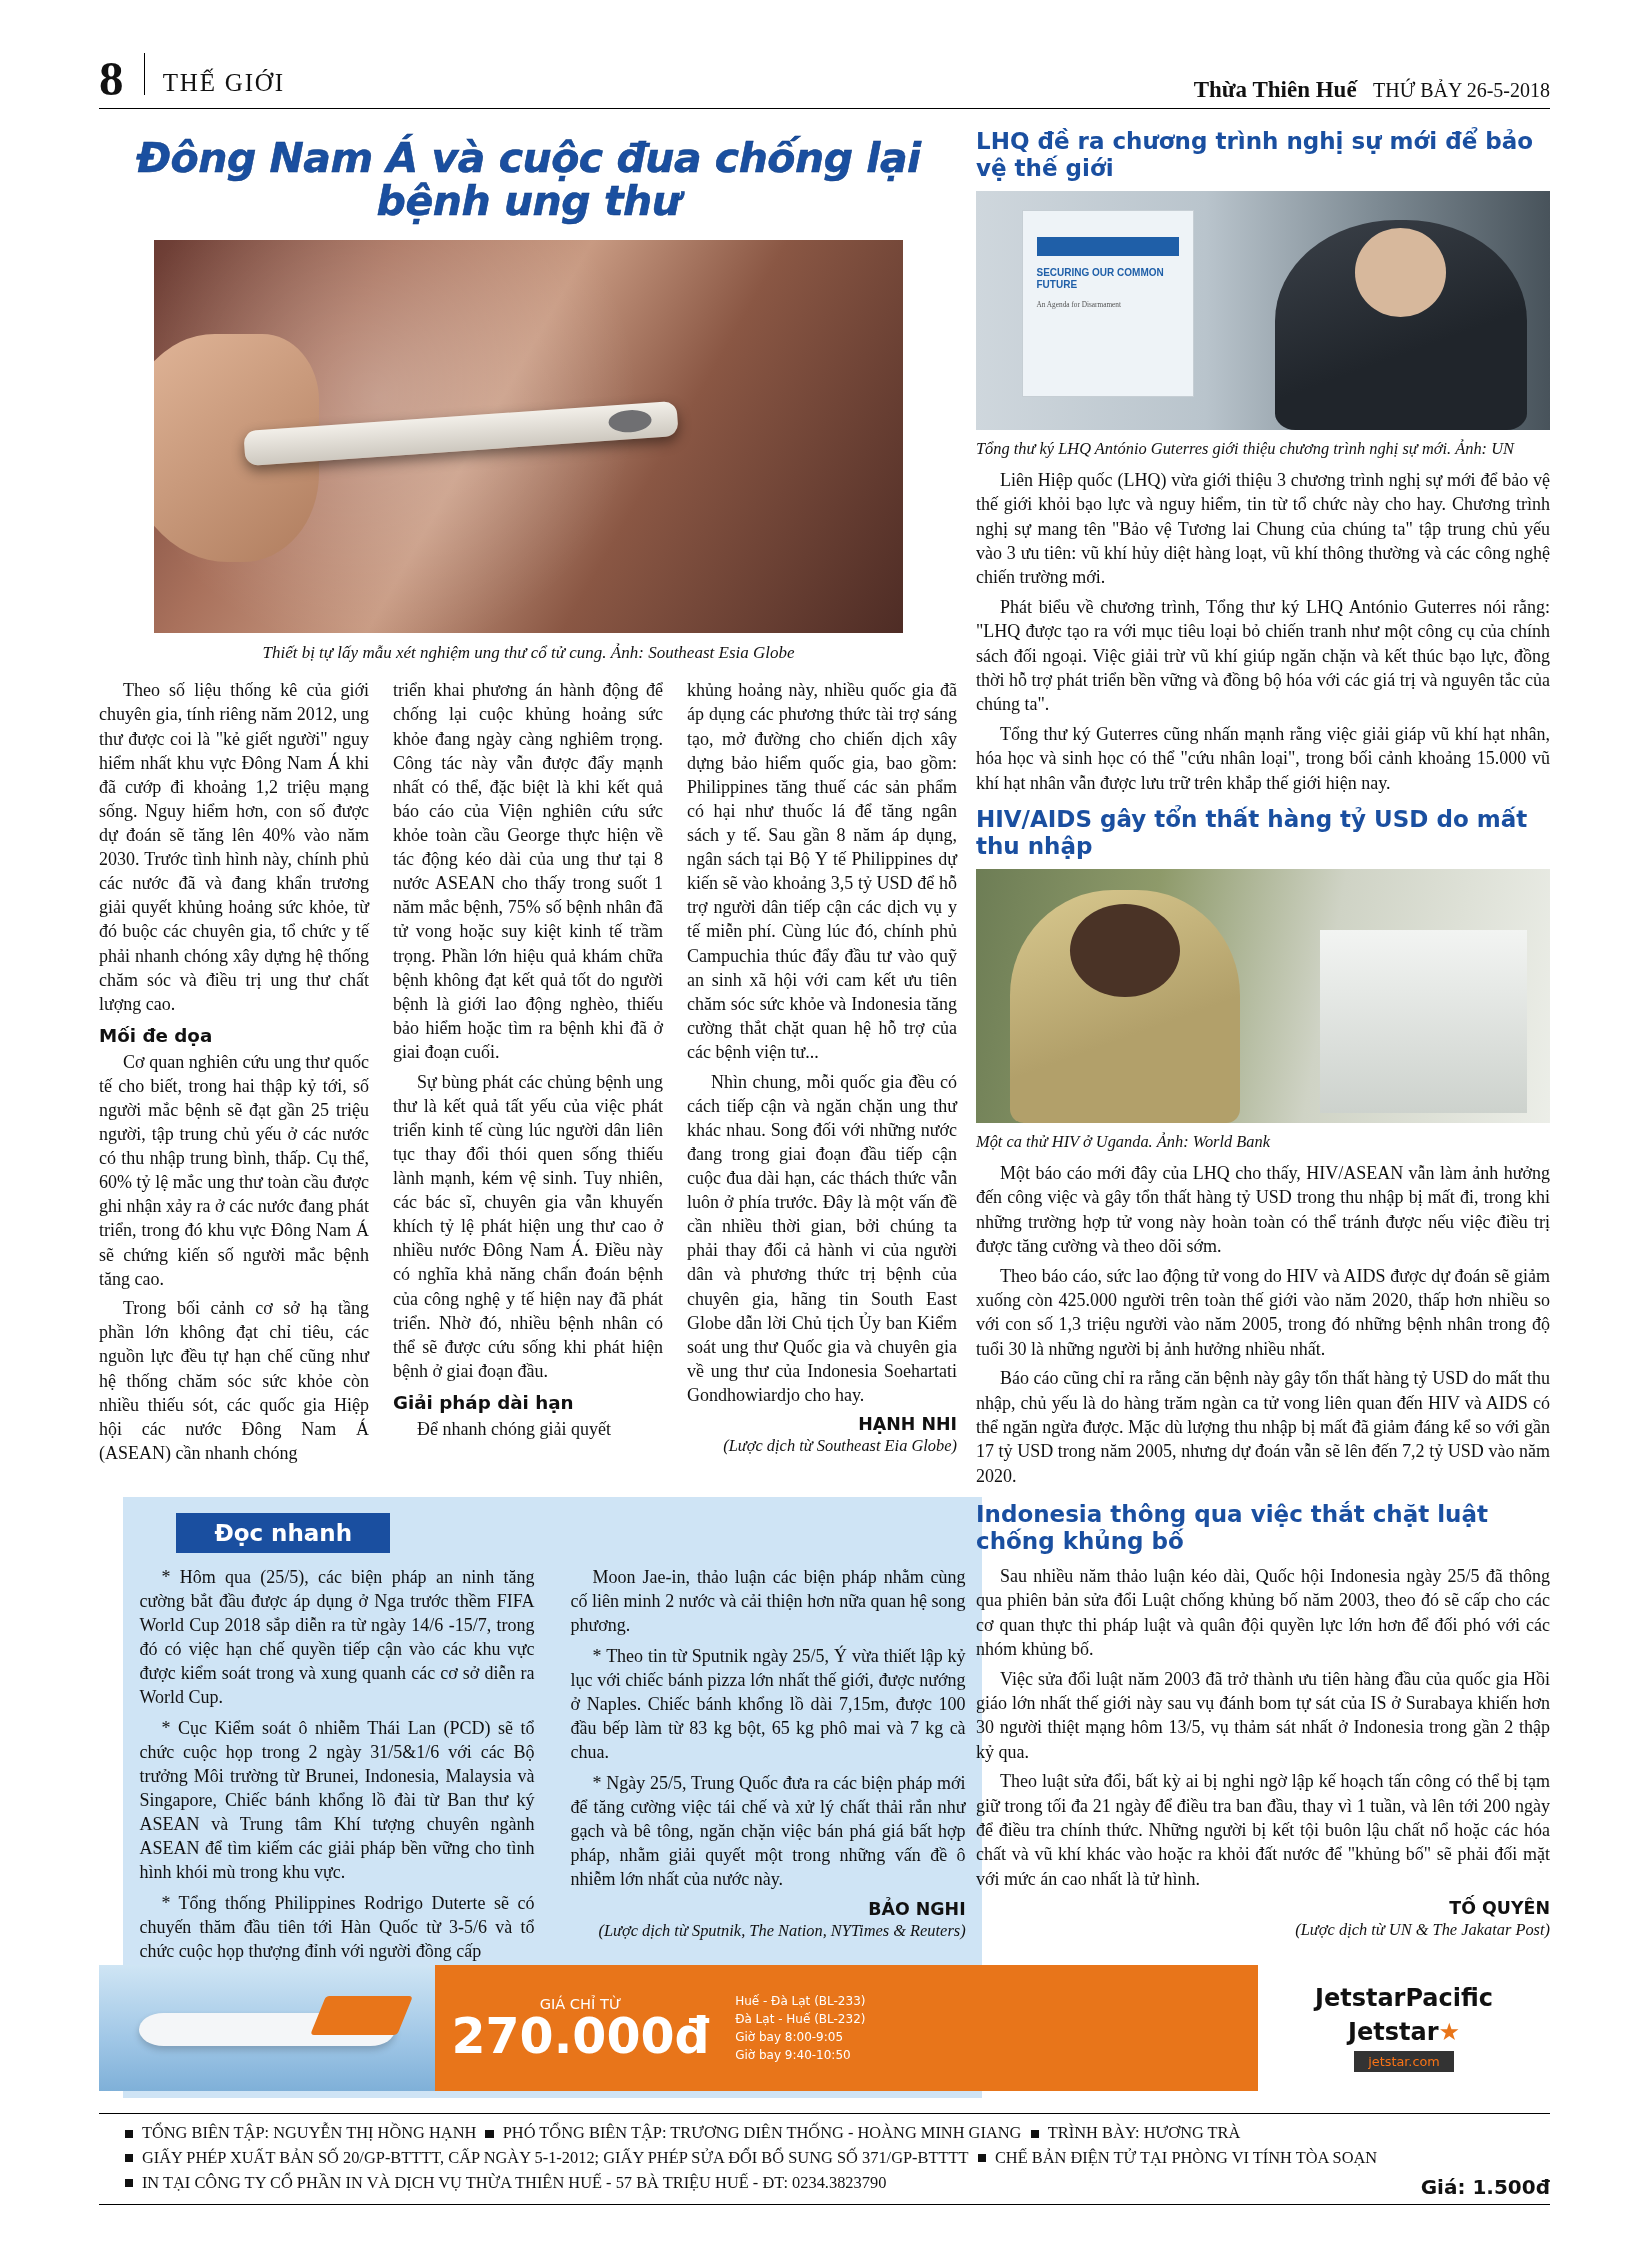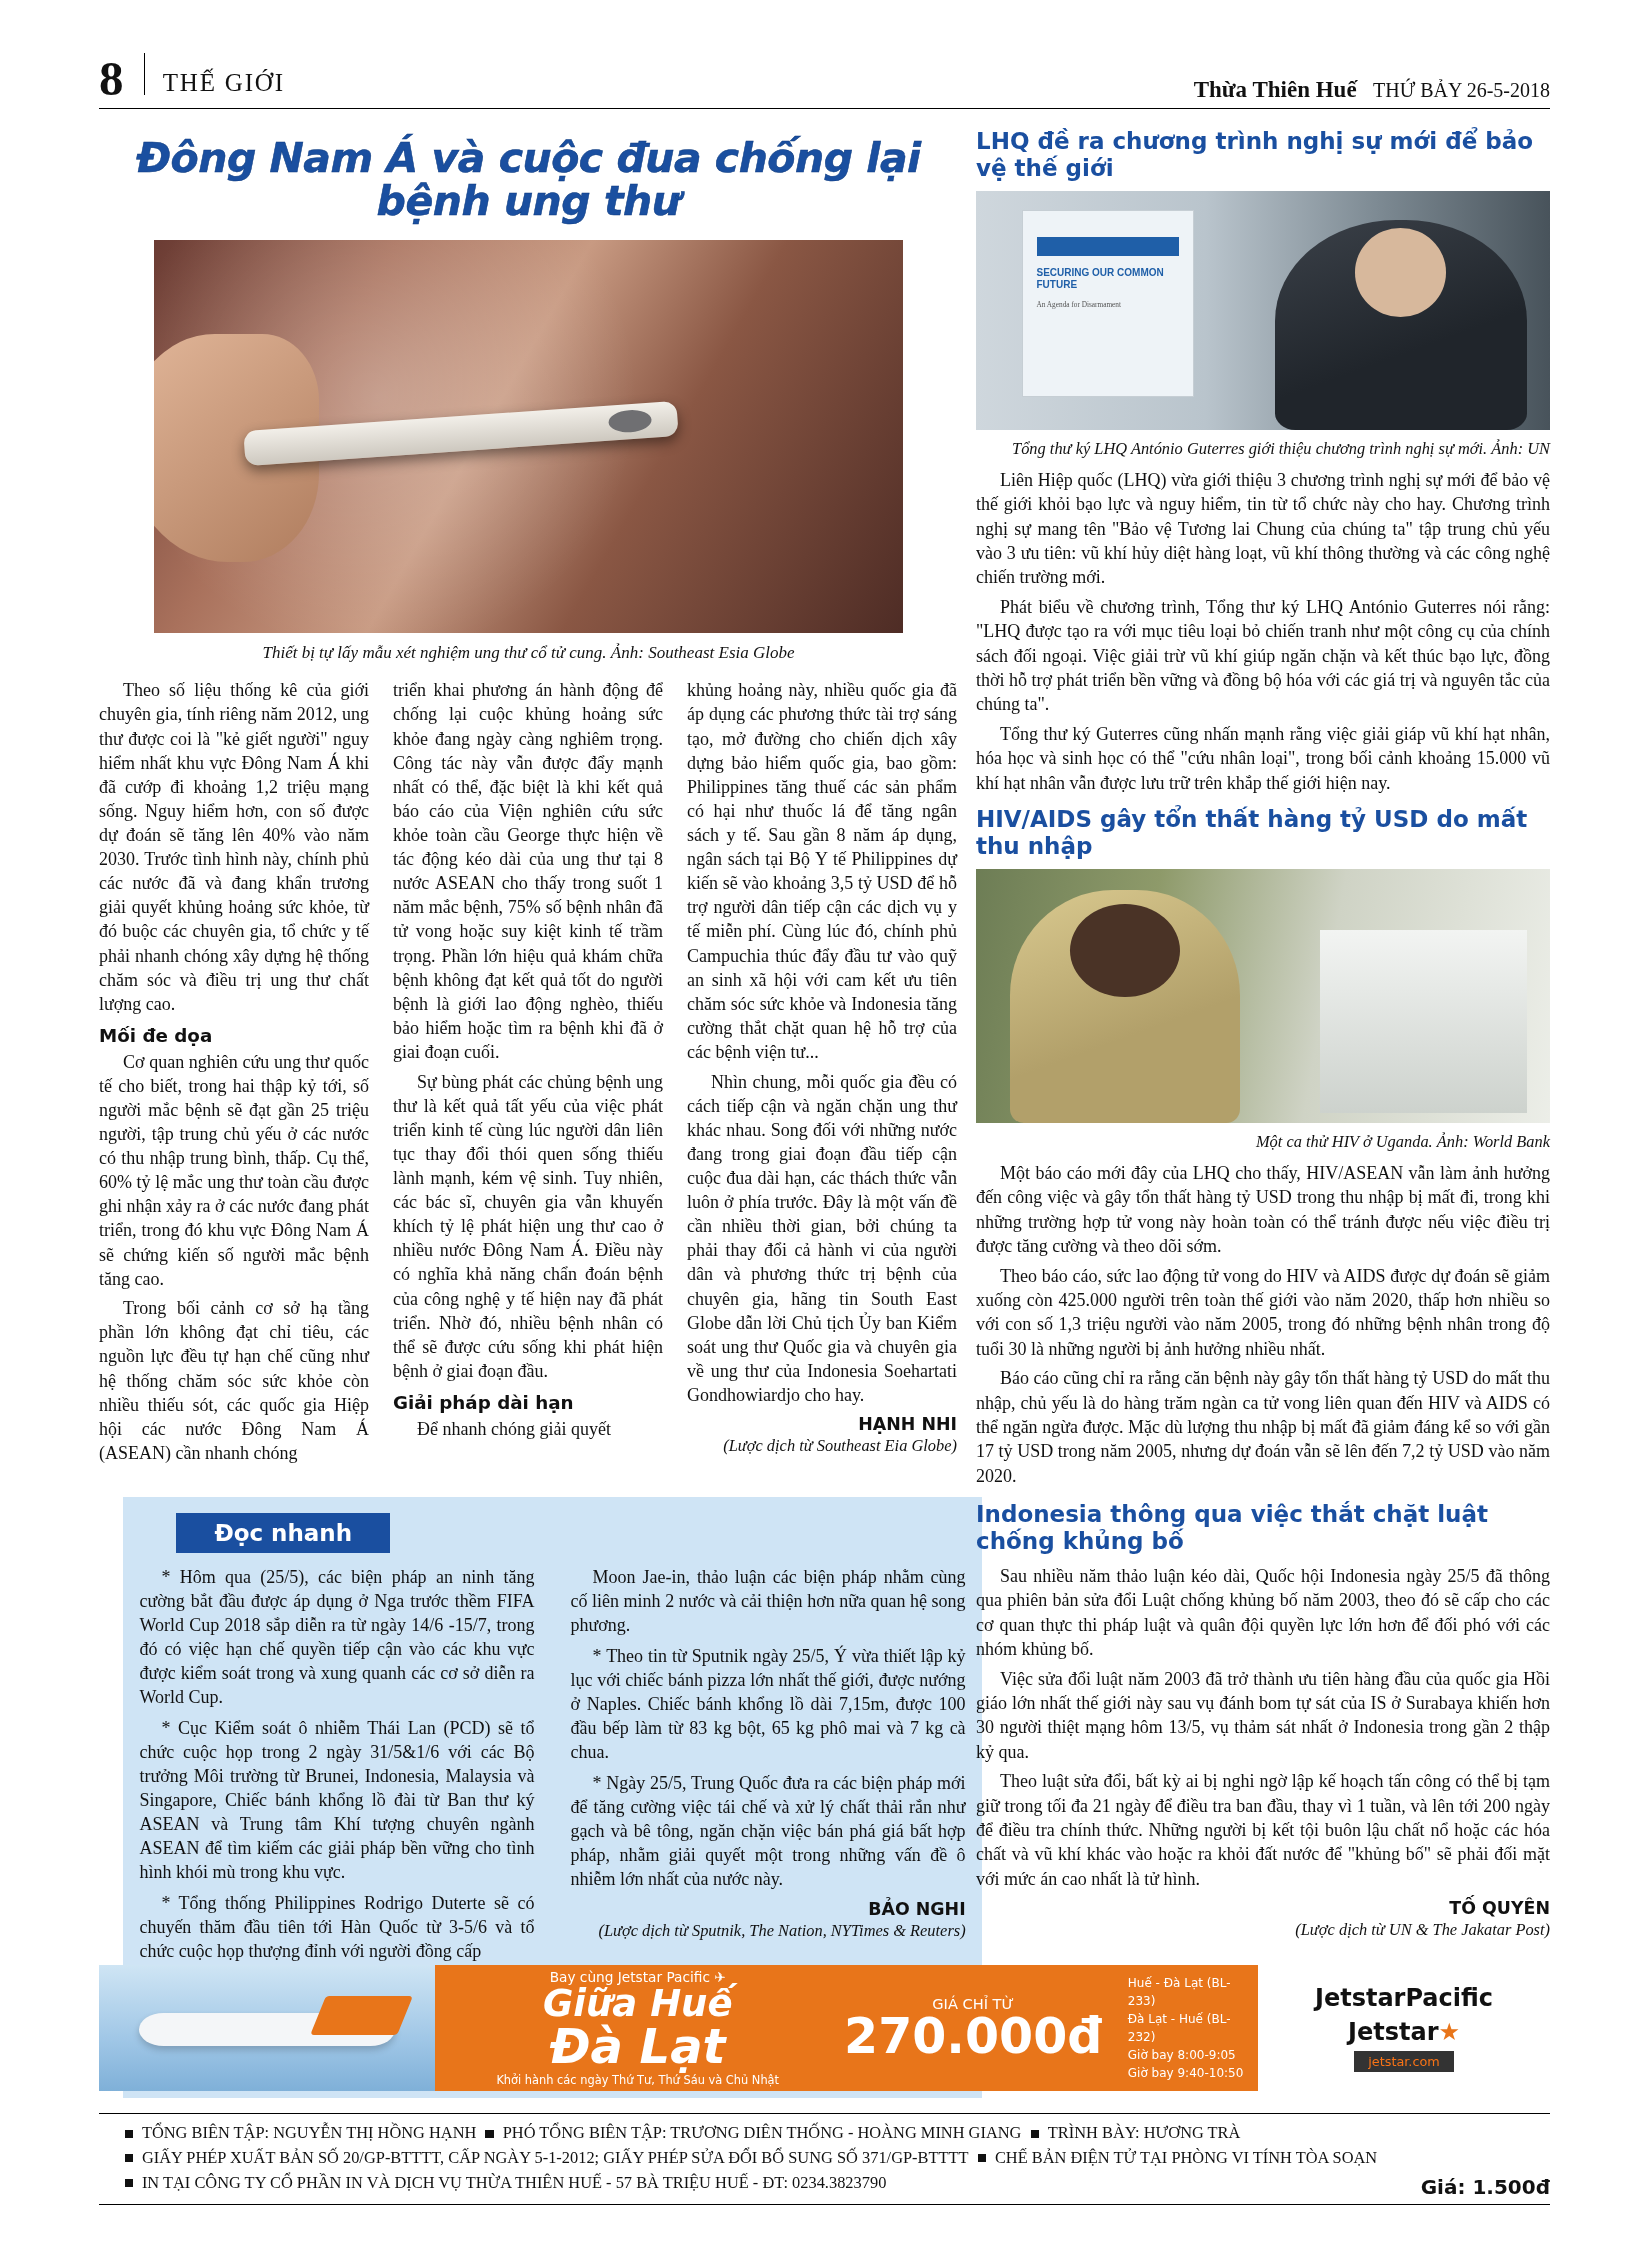--- a/index.html
+++ b/index.html
@@ -161,21 +161,21 @@
   .r-photo1 .man {
     position:absolute; right:4%; bottom:0; width:44%; height:88%;
     background: linear-gradient(160deg,#3b4149 0%,#20252b 60%);
     border-radius: 48% 48% 8% 8%;
   }
   .r-photo1 .man:after{
     content:""; position:absolute; left:32%; top:4%;
     width:36%; height:42%; background:#d7b89c; border-radius:50%;
   }
   .r-cap {
-    font-size: 16.4px; font-style: italic; text-align:right;
+    font-size: 16.4px; font-style: italic; text-align:left;
     line-height:1.3; margin: 7.3px 0 9.1px 0;
   }
   .r-body {
     font-size: 18px; line-height: 1.35; text-align: justify;
     margin: 0 0 5.5px 0; text-indent: 24px;
   }
   .r-photo2 {
     width: 574px; height: 254px; margin-top: 5.5px;
     background: linear-gradient(100deg,#6d7d55 0%,#8e9a6a 30%,#cfd3c5 60%,#eceee8 100%);
     position:relative; overflow:hidden;
@@ -365,28 +365,20 @@
       <div class="byline2">TỐ QUYÊN</div>
       <div class="credit2">(Lược dịch từ UN &amp; The Jakatar Post)</div>
     </div>
   </div>
 
   <div class="ad">
     <div class="ad-left">
       <div class="plane"></div>
     </div>
     <div class="ad-mid">
-      <div class="blk1">
-        <div class="ad-jet">Bay cùng Jetstar Pacific ✈</div>
-        <div class="ad-route">Giữa Huế</div>
-        <div class="ad-route">
-            <span class="big">Đà Lạt</span>
-          </div>
-        <div class="ad-note">Khởi hành các ngày Thứ Tư, Thứ Sáu và Chủ Nhật</div>
-      </div>
       <div class="ad-price">
         <div class="from">GIÁ CHỈ TỪ</div>
         <div class="num">270.000đ</div>
       </div>
       <div class="ad-times">
         <div>Huế - Đà Lạt     (BL-233)</div>
         <div>Đà Lạt - Huế     (BL-232)</div>
         <div>Giờ bay 8:00-9:05</div>
         <div>Giờ bay 9:40-10:50</div>
       </div>

